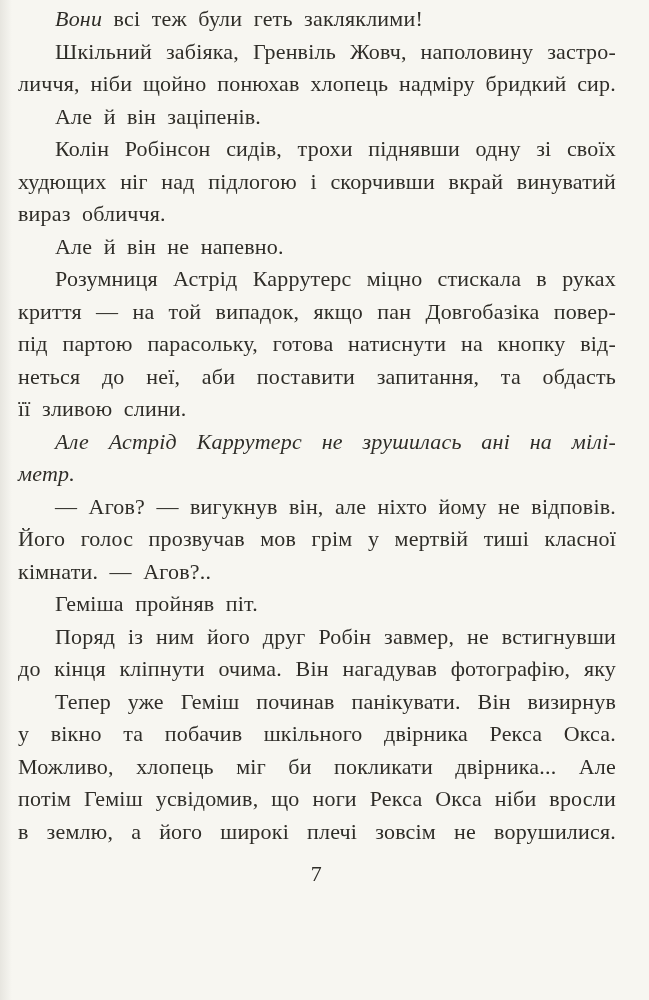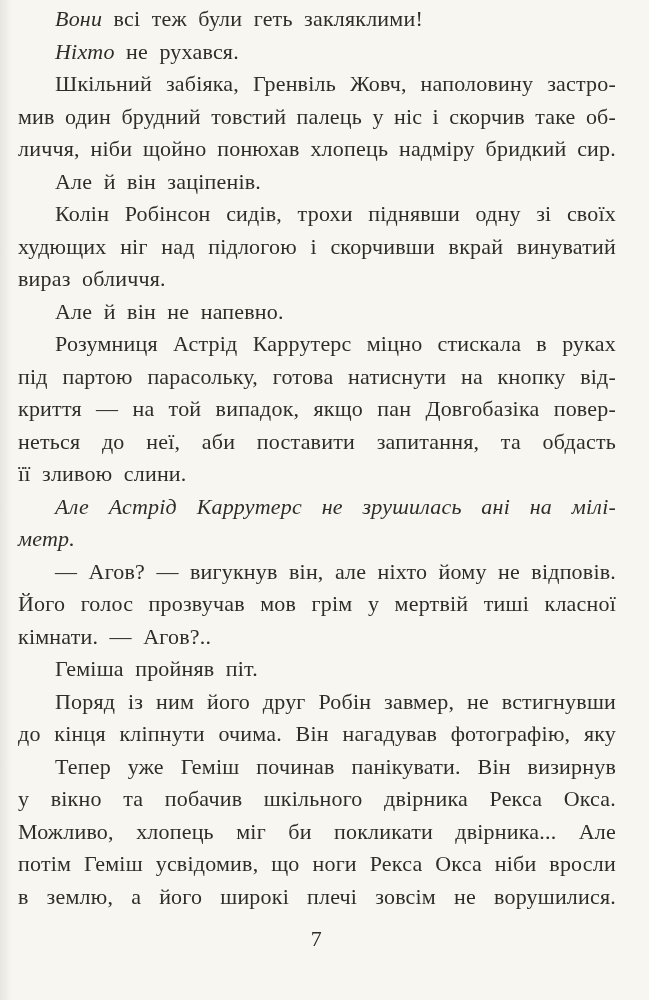--- a/index.html
+++ b/index.html
@@ -57,42 +57,38 @@
 </head>
 <body>
 
 <div class="page">
   <div class="edge"></div>
   <div class="text-block">
       <div class="para">
         <div class="line indent"><span class="seg it">Вони</span><span class="seg"> всі теж були геть закляклими!</span></div>
       </div>
       <div class="para">
-        <div class="line indent"><span class="seg it">Ніхто</span><span class="seg"> не рухався.</span></div>
-      </div>
-      <div class="para">
         <div class="line indent just"><span class="seg">Шкільний забіяка, Гренвіль Жовч, наполовину застро-</span></div>
-        <div class="line just"><span class="seg">мив один брудний товстий палець у ніс і скорчив таке об-</span></div>
         <div class="line just"><span class="seg">личчя, ніби щойно понюхав хлопець надміру бридкий сир.</span></div>
       </div>
       <div class="para">
         <div class="line indent"><span class="seg">Але й він заціпенів.</span></div>
       </div>
       <div class="para">
         <div class="line indent just"><span class="seg">Колін Робінсон сидів, трохи піднявши одну зі своїх</span></div>
         <div class="line just"><span class="seg">худющих ніг над підлогою і скорчивши вкрай винуватий</span></div>
         <div class="line"><span class="seg">вираз обличчя.</span></div>
       </div>
       <div class="para">
         <div class="line indent"><span class="seg">Але й він не напевно.</span></div>
       </div>
       <div class="para">
         <div class="line indent just"><span class="seg">Розумниця Астрід Каррутерс міцно стискала в руках</span></div>
+        <div class="line just"><span class="seg">криття — на той випадок, якщо пан Довгобазіка повер-</span></div>
         <div class="line just"><span class="seg">під партою парасольку, готова натиснути на кнопку від-</span></div>
-        <div class="line just"><span class="seg">криття — на той випадок, якщо пан Довгобазіка повер-</span></div>
         <div class="line just"><span class="seg">неться до неї, аби поставити запитання, та обдасть</span></div>
         <div class="line"><span class="seg">її зливою слини.</span></div>
       </div>
       <div class="para">
         <div class="line indent just"><span class="seg it">Але Астрід Каррутерс не зрушилась ані на мілі-</span></div>
         <div class="line"><span class="seg it">метр.</span></div>
       </div>
       <div class="para">
         <div class="line indent just"><span class="seg">— Агов? — вигукнув він, але ніхто йому не відповів.</span></div>
         <div class="line just"><span class="seg">Його голос прозвучав мов грім у мертвій тиші класної</span></div>

